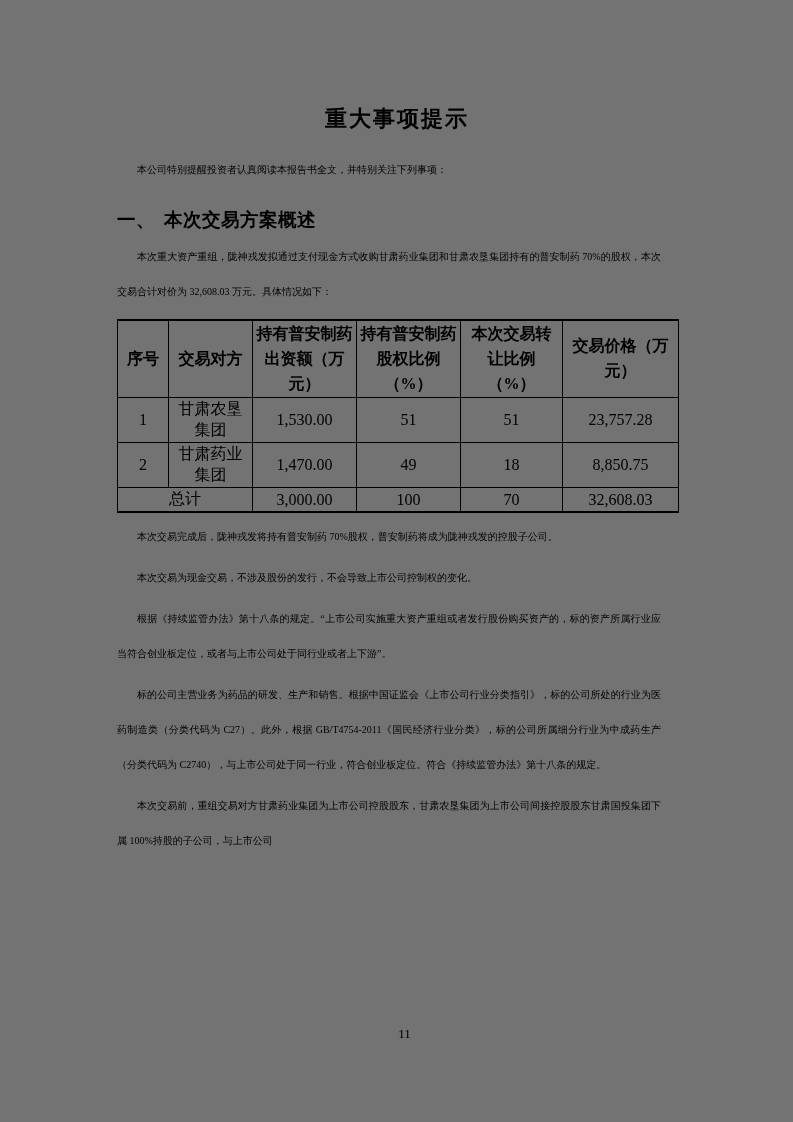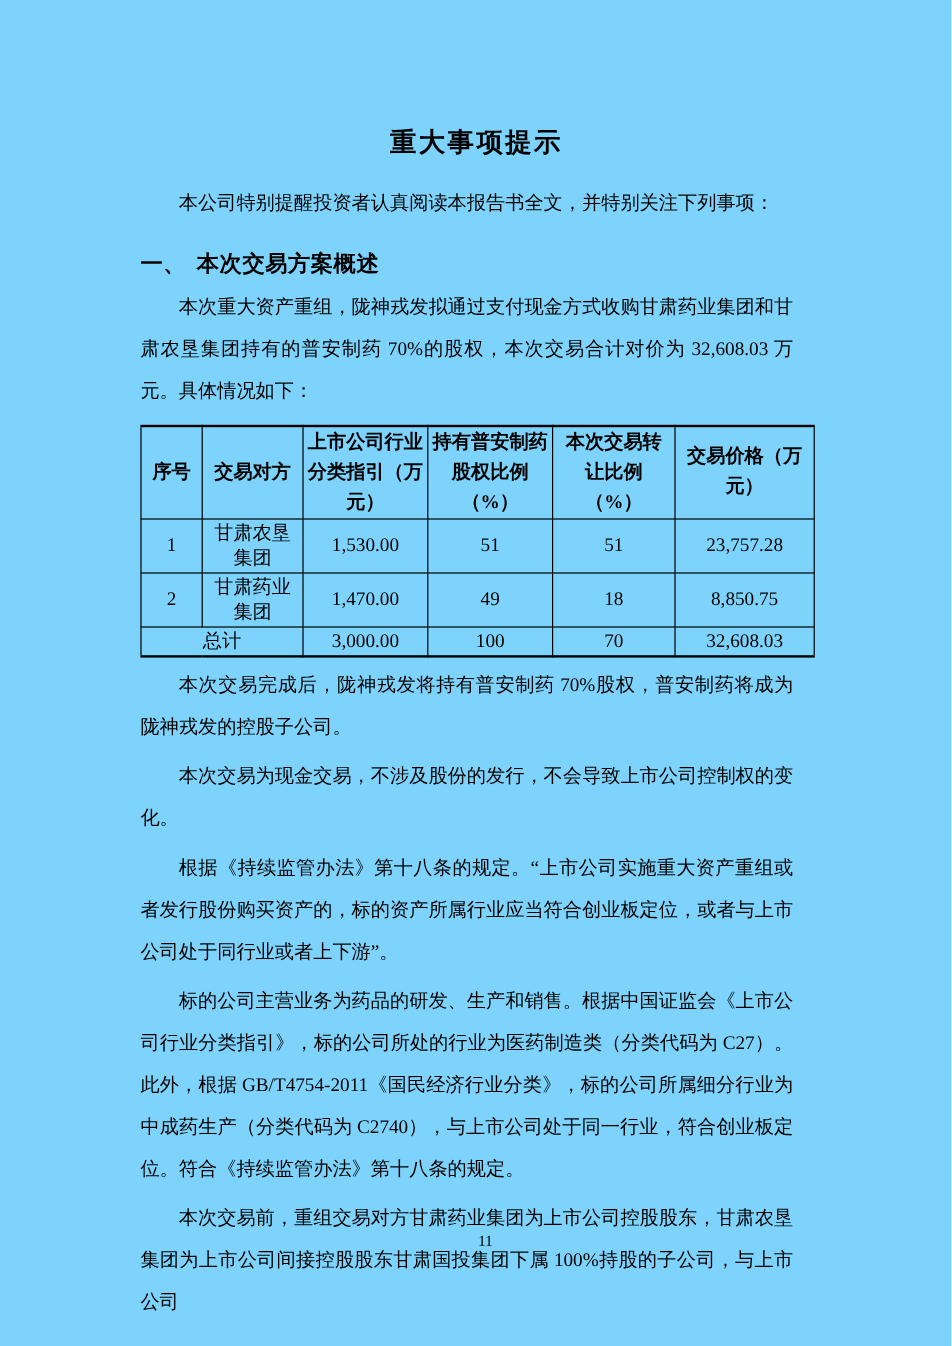--- a/index.html
+++ b/index.html
@@ -1,38 +1,38 @@
 <!DOCTYPE html>
 <html><head>
 <meta charset="utf-8">
 <style>
   html,body { margin:0; padding:0; background:#ffffff; }
   .page {
     position:relative;
     width:793px; height:1122px;
-    background:#7dd3fc;
+    background:#737373;
     box-sizing:border-box;
     padding:104px 116px 0 117px;
     outline:1px solid #e2e2e2;
     font-family:"Liberation Serif","DejaVu Serif",serif;
     color:#000;
     overflow:hidden;
   }
   .doc-title {
     margin:0;
     text-align:center;
     font-family:"Liberation Sans","DejaVu Sans",sans-serif;
     font-weight:700;
     font-size:22px;
     line-height:30px;
     letter-spacing:2px;
   }
   .para {
     margin:6px 16px 0 0;
-    font-size:16px;
+    font-size:10px;
     line-height:35px;
     text-align:justify;
     text-indent:2em;
   }
   .para.intro { margin-top:18px; }
   .sec-heading {
     margin:20px 0 4px 0;
     font-family:"Liberation Sans","DejaVu Sans",sans-serif;
     font-weight:700;
     font-size:18.5px;
@@ -94,21 +94,21 @@
         <col style="width:84px">
         <col style="width:104px">
       <col style="width:104px">
         <col style="width:102px">
         <col style="width:116px">
     </colgroup>
     <thead>
       <tr>
         <th>序号</th>
         <th>交易对方</th>
-        <th>上市公司行业分类指引（万元）</th>
+        <th>持有普安制药出资额（万元）</th>
         <th>持有普安制药股权比例（%）</th>
         <th>本次交易转让比例（%）</th>
         <th>交易价格（万元）</th>
       </tr>
     </thead>
     <tbody>
       <tr>
         <td>1</td>
         <td>甘肃农垦集团</td>
         <td>1,530.00</td>

